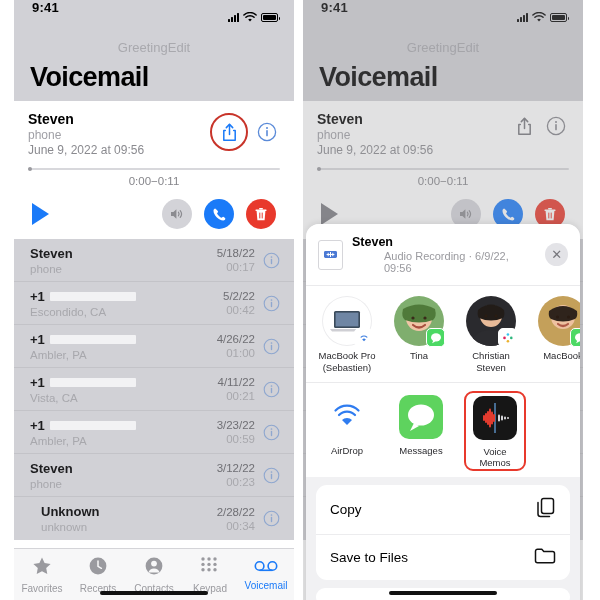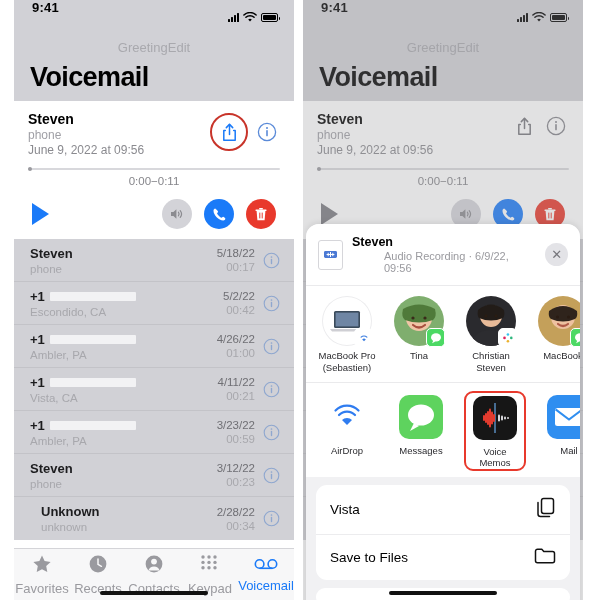--- a/index.html
+++ b/index.html
@@ -78,21 +78,21 @@
   .rdate { font-size: 11.5px; color: #6f6f74; }
   .rdur { font-size: 11.5px; color: #a8a8ad; margin-top: 2px; }
   .infoic { width: 17px; height: 17px; border: 1.3px solid #8fa7cf; border-radius: 50%;
             display:flex; align-items:center; justify-content:center;
             font-size: 11px; color: #8fa7cf; font-family: "Liberation Serif", serif; font-style: italic; }
 
   
   .tabbar { position:absolute; bottom:0; left:0; right:0; background:#f7f7f8;
             border-top: 1px solid #d4d4d8; height: 52px; display:flex; }
   .tab { flex:1; display:flex; flex-direction:column; align-items:center; justify-content:center; gap:3px; }
-  .tablabel { font-size: 13px; color: #9a9a9f; }
+  .tablabel { font-size: 10px; color: #9a9a9f; }
   .tab.active .tablabel { color: #1a7af8; }
   .homebar { position:absolute; bottom: 5px; left: 50%; transform: translateX(-50%);
              width: 108px; height: 4.5px; background: #111; border-radius: 3px; }
 
   
   .dimmer { position:absolute; inset:0; background: rgba(155,155,160,.30); pointer-events:none; }
 
   
   .sheet { position:absolute; left: 3px; right: 3px; bottom: -6px; background: #f1f1f3;
            border-radius: 13px 13px 0 0; overflow: hidden; box-shadow: 0 -1px 6px rgba(0,0,0,.10); }
@@ -768,34 +768,24 @@
                   <g fill="#d8d8dc">
                     <rect x="25" y="18.5" width="2" height="7" rx="1"></rect>
                     <rect x="28" y="19.5" width="2" height="5" rx="1"></rect>
                     <rect x="31" y="20.5" width="2" height="3" rx="1"></rect>
                     <rect x="34" y="21" width="2" height="2" rx="1"></rect>
                   </g>
                 </svg>
               </div>
               <div class="aname">Voice Memos</div>
             </div>
-            <div class="app">
-              <div class="appic">
-                <svg width="44" height="44" viewBox="0 0 44 44">
-                  <rect width="44" height="44" rx="10" fill="#2f8ef0"></rect>
-                  <rect x="8" y="13" width="28" height="18" rx="2.5" fill="#fff"></rect>
-                  <path d="M8.6 14.4 22 24.6l13.4-10.2" stroke="#2f8ef0" stroke-width="2" fill="none"></path>
-                </svg>
-              </div>
-              <div class="aname">Mail</div>
-            </div>
           </div>
         <div class="sh-actions" id="actions-list">
             <div class="action">
-              <span>Vista</span>
+              <span>Copy</span>
               <span><svg width="20" height="22" viewBox="0 0 20 22">
                   <rect x="5.5" y="1.5" width="12" height="15" rx="2.2" stroke="#111" stroke-width="1.5" fill="none"></rect>
                   <path d="M13.5 19.5h-9a2.5 2.5 0 0 1-2.5-2.5V5.5" stroke="#111" stroke-width="1.5" fill="none" stroke-linecap="round"></path>
                 </svg></span>
             </div>
             <div class="action">
               <span>Save to Files</span>
               <span><svg width="22" height="18" viewBox="0 0 22 18">
                   <path d="M1.5 4.2a2 2 0 0 1 2-2h4.3l2 2.2h8.7a2 2 0 0 1 2 2v7.4a2 2 0 0 1-2 2h-15a2 2 0 0 1-2-2z" stroke="#111" stroke-width="1.5" fill="none" stroke-linejoin="round"></path>
                 </svg></span>

